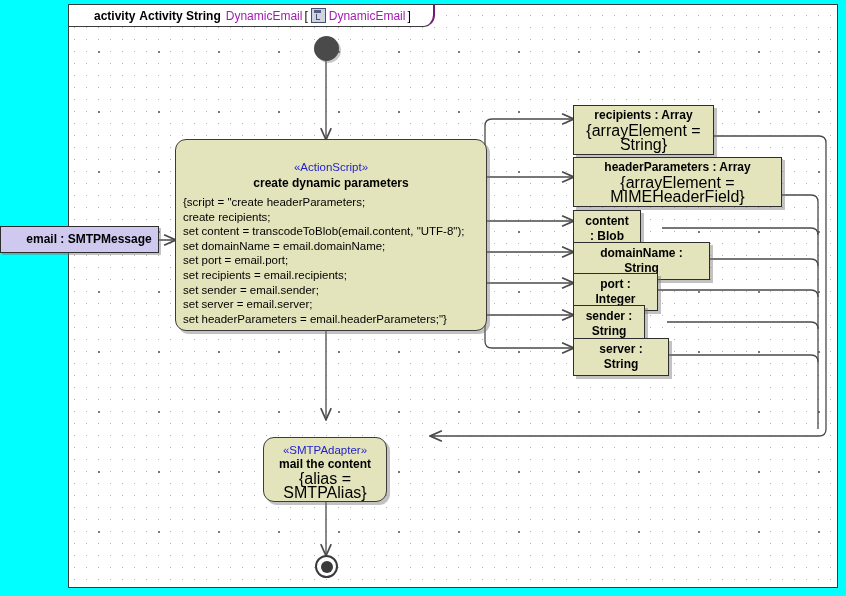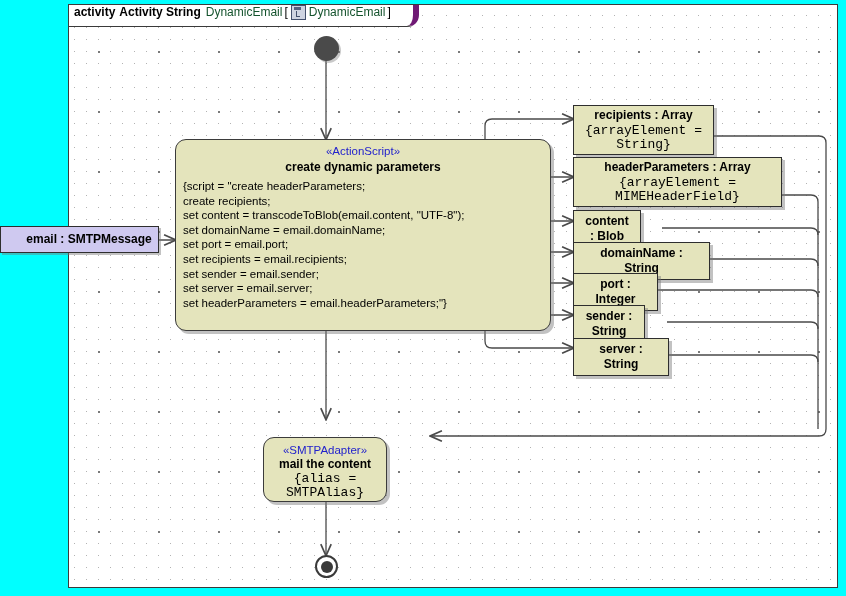--- a/index.html
+++ b/index.html
@@ -35,32 +35,32 @@
     background-image:
       radial-gradient(circle at 1px 1px, #7a7a7a 1.1px, transparent 1.2px);
     background-size:60px 60px;
     background-position:149px 106px;
     pointer-events:none;
   }
   
   #frame-tab{
     position:absolute;left:0;top:0;
     height:21px;
-    padding:0 22px 0 5px;
+    padding:0 22px 0 25px;
     background:#ffffff;
-    border-right:6px solid #701a75;
+    border-right:2px solid #701a75;
     border-bottom:1px solid #3a3a3a;
     border-bottom-right-radius:12px;
-    display:flex;
+    display:flex;align-items:center;
     white-space:nowrap;
     font-size:12px;
     z-index:6;
   }
   .tab-kw{font-weight:bold;color:#000;}
-  .tab-name{color:#14532d;margin-left:5px;}
+  .tab-name{color:#a21caf;margin-left:5px;}
   .tab-brk{color:#000;margin-left:2px;}
   .tab-ico{
     display:inline-block;width:13px;height:13px;
     margin:0 3px;vertical-align:-2px;
     background:#cfd4e2;border:1px solid #44506e;
     position:relative;
   }
   .tab-ico::before{
     content:"";position:absolute;left:2px;top:1px;
     width:7px;height:3px;background:#55617f;
@@ -88,21 +88,21 @@
     box-shadow:3px 3px 0 rgba(120,120,120,.45);
   }
   .param{
     background:#cfc9f0;
     border:1.5px solid #2e2e2e;
     box-shadow:2px 2px 0 rgba(120,120,120,.45);
   }
 
   .stereo{color:#2222cc;font-size:11.5px;text-align:center;line-height:14px;}
   .nname{font-weight:bold;font-size:12px;text-align:center;color:#000;line-height:15px;}
-  .nprop{font-size:13px;text-align:center;color:#000;line-height:14px;font-family:Liberation Mono, monospace;}
+  .nprop{font-size:16px;text-align:center;color:#000;line-height:14px;}
   .script{font-size:11.5px;color:#000;line-height:14.6px;white-space:pre;padding-left:7px;}
 
   .obj .nname{padding:2px 8px 1px;}
   .obj .nprop{border-top:0;padding:0 7px 2px;}
   .objdiv{border-top:1.2px solid #2e2e2e;}
 
   
   #init-node{
     position:absolute;z-index:4;
     width:25px;height:25px;border-radius:50%;
@@ -168,21 +168,21 @@
       <path d="M593,223 L742,223 Q749,223 749,230"></path>
       <path d="M641,254 L742,254 Q749,254 749,261"></path>
       <path d="M583,285 L742,285 Q749,285 749,292"></path>
       <path d="M598,317 L742,317 Q749,317 749,324"></path>
       <path d="M600,350 L742,350 Q749,350 749,357"></path>
     </g>
   </svg>
 
   <div id="init-node" style="left:245px;top:31px;"></div>
 
-  <div class="node action" style="left:106px;top:134px;width:376px;height:192px;padding-top:4px;">
+  <div class="node action" style="left:106px;top:134px;width:312px;height:192px;padding-top:20px;">
     <div class="stereo">«ActionScript»</div>
     <div class="nname" style="margin-top:2px;">create dynamic parameters</div>
     <div class="script" style="margin-top:4px;">{script = "create headerParameters;
 create recipients;
 set content = transcodeToBlob(email.content, "UTF-8");
 set domainName = email.domainName;
 set port = email.port;
 set recipients = email.recipients;
 set sender = email.sender;
 set server = email.server;

